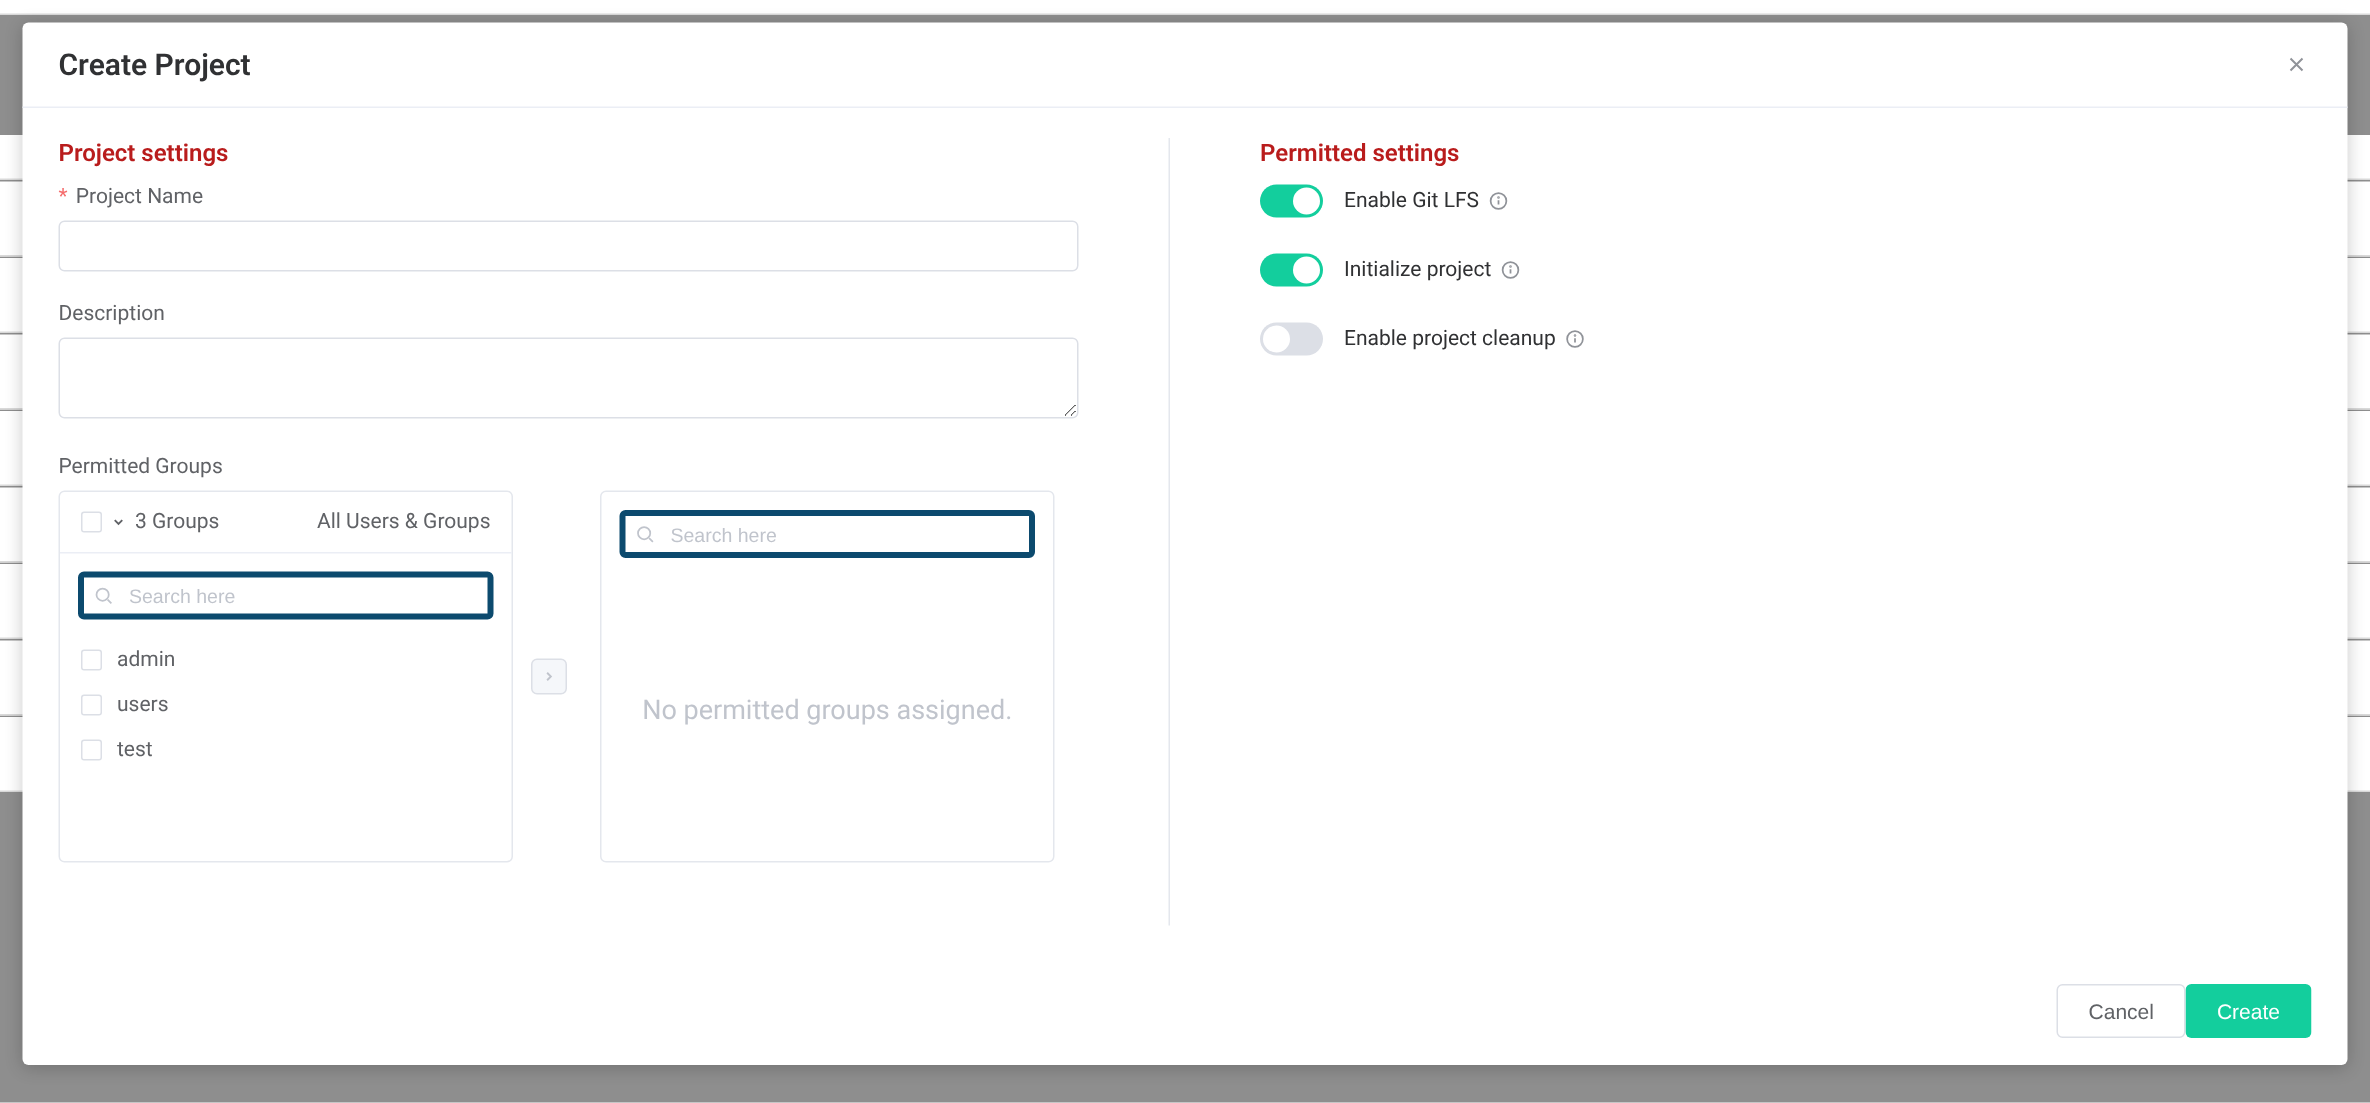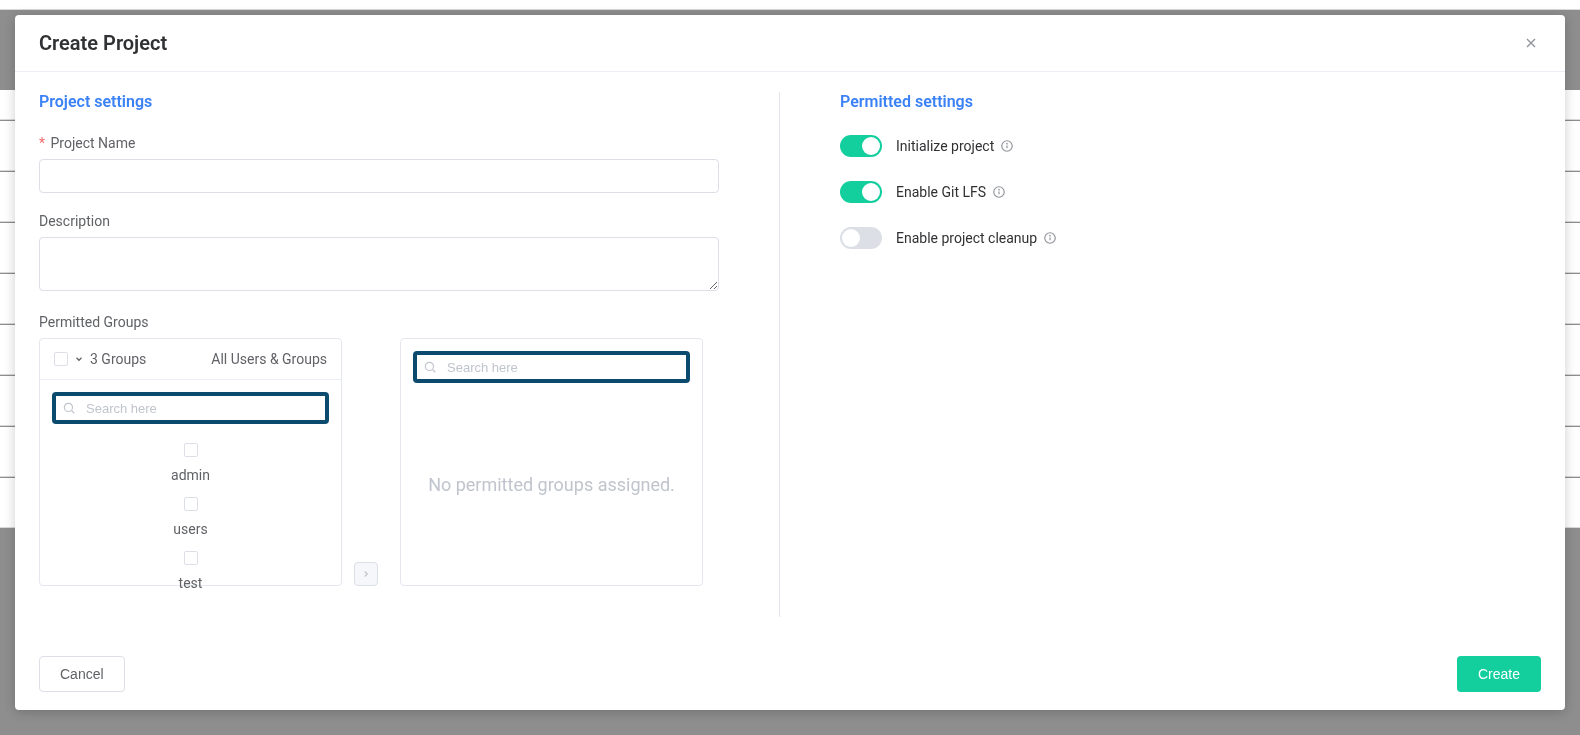--- a/index.html
+++ b/index.html
@@ -74,22 +74,22 @@
     align-self: stretch;
     height: 525px;
   }
   .col-right {
     flex: 1;
     padding-left: 30px;
   }
   .section-title {
     font-size: 16px;
     font-weight: 600;
-    color: #3b82f6;
-    margin-bottom: 24px;
+    color: #b91c1c;
+    margin-bottom: 12px;
   }
   .form-group { margin-bottom: 20px; }
   .form-label {
     display: block;
     font-size: 14px;
     color: #606266;
     margin-bottom: 8px;
   }
   .required-mark { color: #f56c6c; margin-right: 2px; }
   .text-input, .textarea-input {
@@ -100,21 +100,21 @@
     font-size: 14px;
     font-family: inherit;
     color: #606266;
     background: #fff;
     outline: none;
   }
   .text-input { height: 34px; }
   .textarea-input { height: 54px; resize: both; }
   .groups-row {
     display: flex;
-    align-items: flex-end;
+    align-items: center;
     gap: 12px;
   }
   .group-panel {
     width: 303px;
     border: 1px solid #e4e7ed;
     border-radius: 4px;
     background: #fff;
     height: 248px;
     display: flex;
     flex-direction: column;
@@ -172,21 +172,20 @@
     color: #606266;
     outline: none;
   }
   .search-input::placeholder { color: #c0c4cc; }
   .group-list { flex: 1; overflow: auto; }
   .group-item {
     display: flex;
     align-items: center;
     gap: 10px;
     padding: 7px 2px;
-    flex-direction: column;
   }
   .group-item .gp-checkbox { cursor: pointer; }
   .group-item-label { color: #606266; }
   .empty-msg {
     flex: 1;
     display: flex;
     align-items: center;
     justify-content: center;
     color: #c0c4cc;
     font-size: 18px;
@@ -243,21 +242,21 @@
   }
   .info-icon {
     display: inline-flex;
     color: #909399;
   }
   .info-icon svg { width: 14px; height: 14px; }
 
   .modal-footer {
     padding: 14px 24px 18px;
     display: flex;
-    justify-content: space-between;
+    justify-content: flex-end;
     gap: 0;
   }
   .btn {
     height: 36px;
     padding: 0 20px;
     border-radius: 4px;
     font-size: 14px;
     cursor: pointer;
     display: inline-flex;
     align-items: center;
@@ -391,37 +390,37 @@
     <div class="divider"></div>
 
     <div class="col-right">
       <div class="section-title">Permitted settings</div>
 
       <div class="toggle-row">
         <div class="toggle on">
             <div class="toggle-knob"></div>
           </div>
         <div class="toggle-label">
-          <span>Initialize project</span>
+          <span>Enable Git LFS</span>
           <span class="info-icon">
             <svg viewBox="0 0 24 24" fill="none" stroke="currentColor" stroke-width="2">
                 <circle cx="12" cy="12" r="9"></circle>
                 <path d="M12 16v-5"></path>
                 <circle cx="12" cy="8" r="0.5" fill="currentColor"></circle>
               </svg>
           </span>
         </div>
       </div>
 
       <div class="toggle-row">
         <div class="toggle on">
             <div class="toggle-knob"></div>
           </div>
         <div class="toggle-label">
-          <span>Enable Git LFS</span>
+          <span>Initialize project</span>
           <span class="info-icon">
             <svg viewBox="0 0 24 24" fill="none" stroke="currentColor" stroke-width="2">
                 <circle cx="12" cy="12" r="9"></circle>
                 <path d="M12 16v-5"></path>
                 <circle cx="12" cy="8" r="0.5" fill="currentColor"></circle>
               </svg>
           </span>
         </div>
       </div>
 

